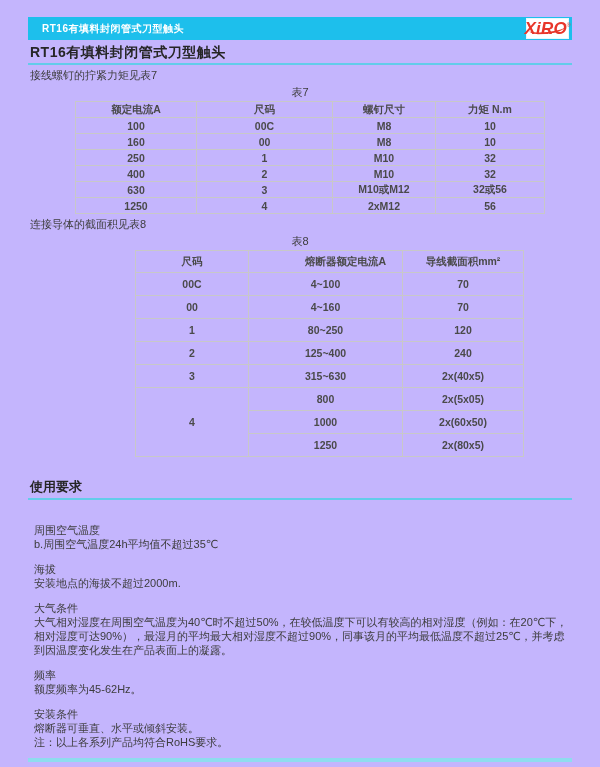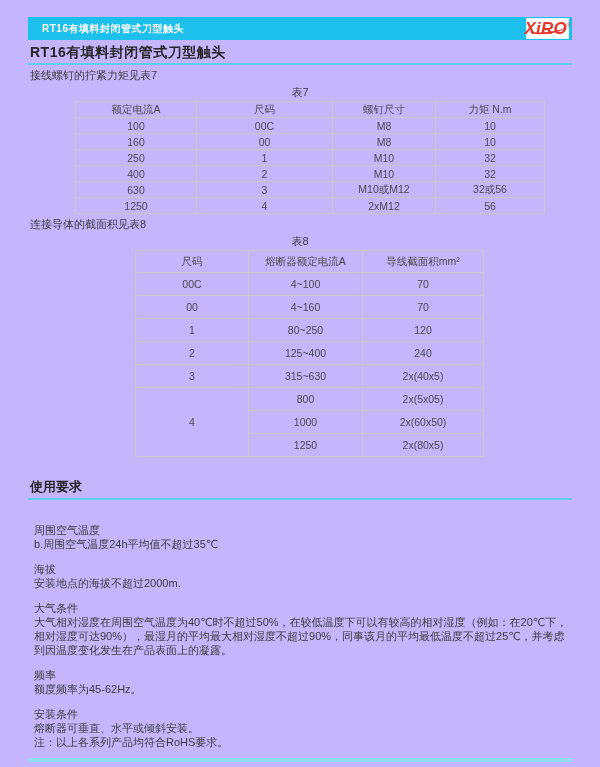--- a/index.html
+++ b/index.html
@@ -41,31 +41,31 @@
     font-size:14px;font-weight:bold;color:#262626;
     margin:0 0 3px 2px;line-height:16px;letter-spacing:.5px;
   }
   .rule{height:2px;background:#63cce9;}
   .intro{margin:4px 0 0 2px;font-size:11px;line-height:13px;color:#3c3c3c;}
   .caption{margin-top:4px;text-align:center;font-size:11px;line-height:13px;color:#3c3c3c;}
 
   table{border-collapse:collapse;table-layout:fixed;}
   th,td{
     border:1px solid #c8c8c8;
-    font-size:10.5px;font-weight:normal;color:#4a4a4a;
+    font-size:10.5px;font-weight:bold;color:#4a4a4a;
     text-align:center;vertical-align:middle;padding:0;
   }
   .t7{margin:2px 0 0 47px;width:465px;}
   .t7 th,.t7 td{height:15px;}
   .t7 .c0{width:120px;}.t7 .c1{width:135px;}.t7 .c2{width:102px;}.t7 .c3{width:108px;}
 
   .t8{margin:2px 0 0 107px;width:345px;}
   .t8 th{height:21px;}
   .t8 td{height:22px;}
-  .t8 .c0{width:112px;}.t8 .c1{width:113px;}.t8 .c2{width:120px;}
+  .t8 .c0{width:112px;}.t8 .c1{width:113px;padding-left:40px;}.t8 .c2{width:120px;}
 
   .usage-title{
     margin:22px 0 0 2px;font-size:13px;font-weight:bold;color:#262626;line-height:15px;
   }
   .usage-rule{margin-top:4px;}
   .usage-sections{margin-left:6px;}
   .usage-section{margin-top:11px;}
   .usage-section.first{margin-top:23px;}
   .usage-line{font-size:11px;line-height:14px;color:#3c3c3c;}
 

